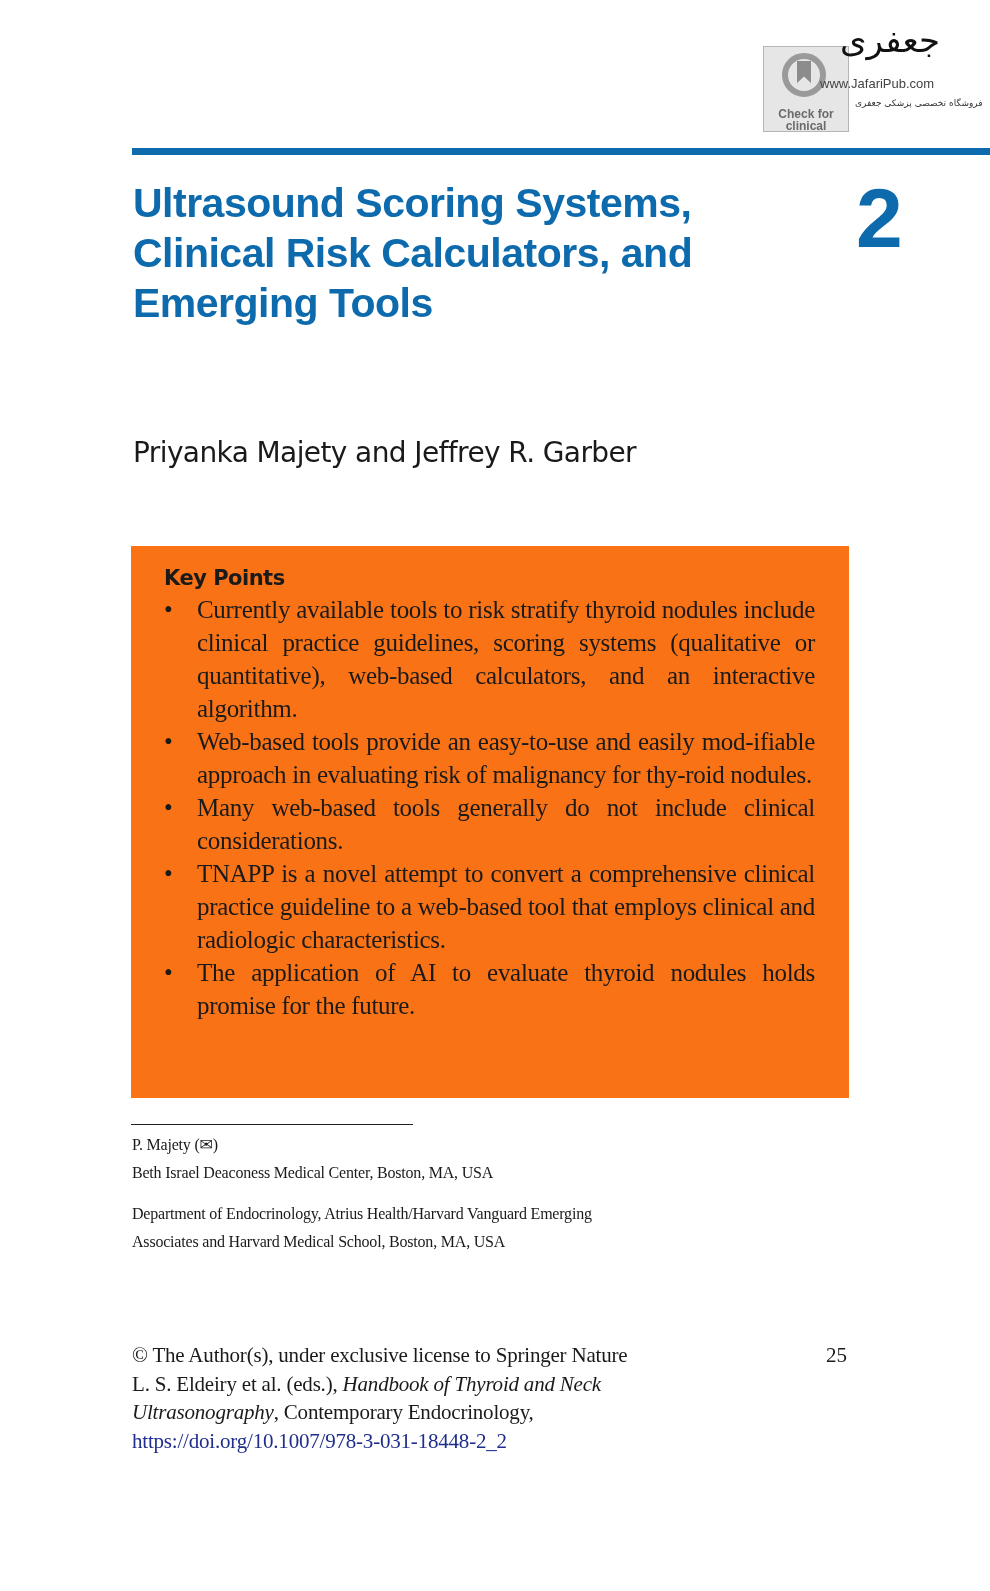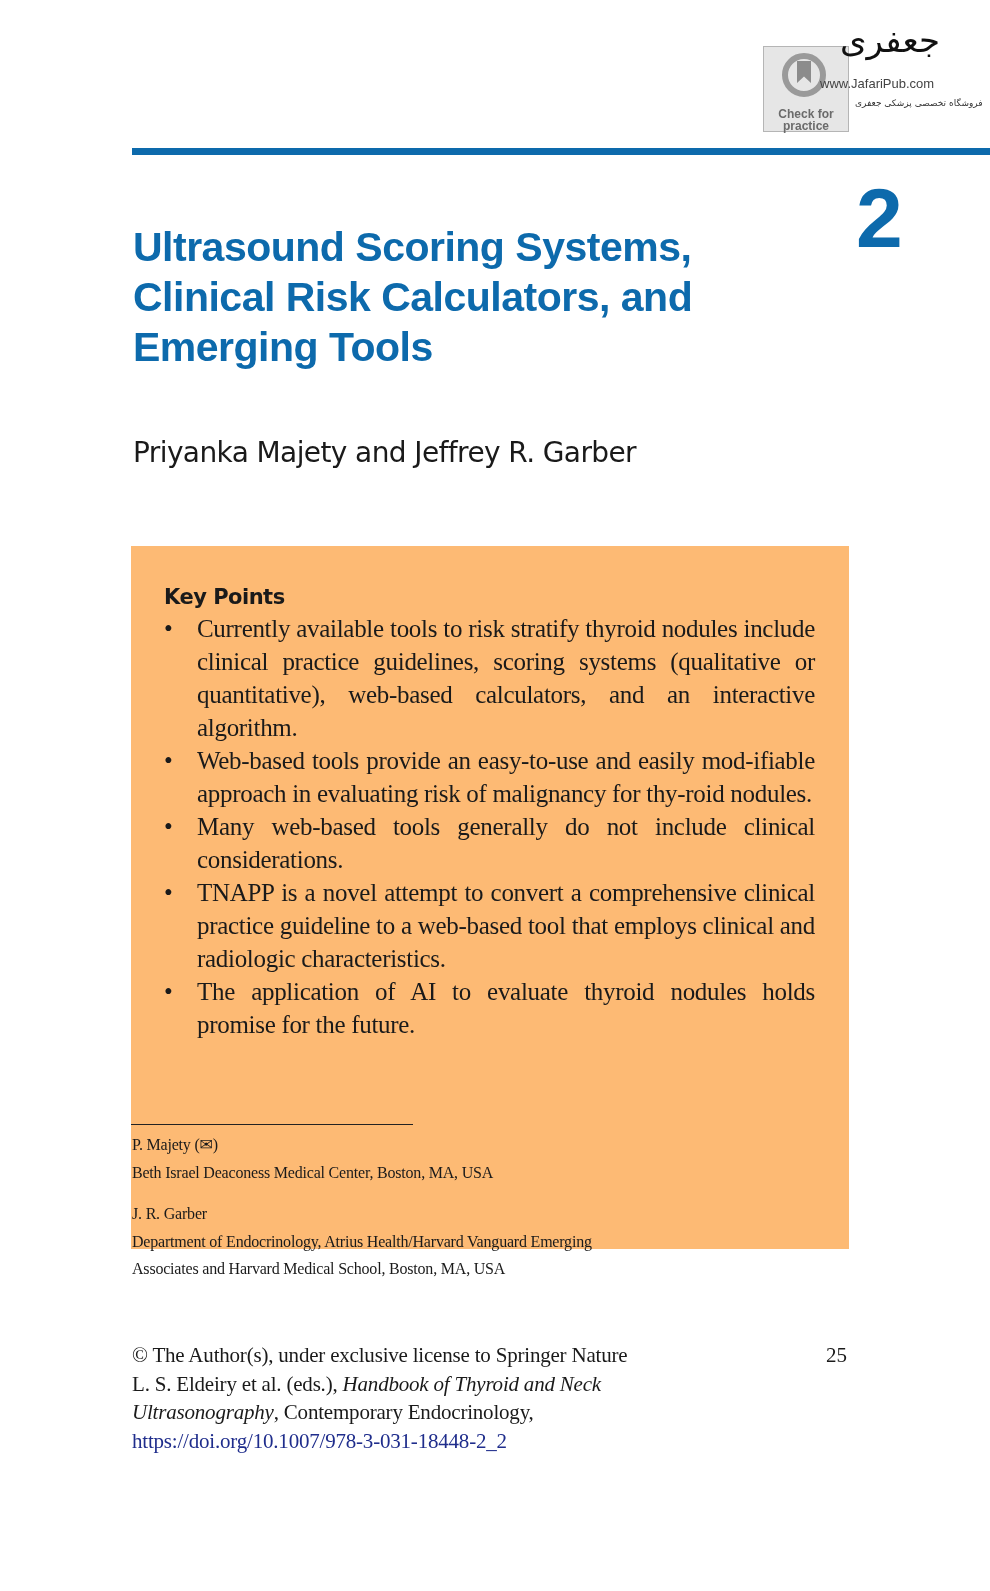--- a/index.html
+++ b/index.html
@@ -17,27 +17,27 @@
   .wm { position:absolute; left:820px; top:20px; width:170px; height:100px; }
   .wm .logo { position:absolute; left:20px; top:0; font-size:34px; color:#111;
            font-family:Liberation Serif, serif; }
   .wm .url { position:absolute; left:0; top:56px; font-family:"Liberation Sans", sans-serif;
            font-size:13px; color:#444; }
   .wm .fa { position:absolute; left:35px; top:78px; font-family:"DejaVu Sans", sans-serif;
            font-size:9px; color:#333; direction:rtl;text-align:center; }
   .rule { position:absolute; left:132px; top:148px; width:858px; height:7px; background:#0d6aac; }
   .title { position:absolute; left:133px; top:178px; width:560px;
            font-family:"Liberation Sans", sans-serif; font-weight:bold; font-size:41px;
-           line-height:50px; color:#0d6aac; letter-spacing:-0.5px;margin-top:44px; }
+           line-height:50px; color:#0d6aac; letter-spacing:-0.5px; }
   .chapnum { position:absolute; left:856px; top:168px; font-family:"Liberation Sans", sans-serif;
            font-weight:bold; font-size:84px; line-height:100px; color:#0d6aac; }
   .authors { position:absolute; left:133px; top:436px; font-family:"DejaVu Sans", sans-serif;
            font-size:28px; color:#1a1a1a; letter-spacing:-0.6px; }
-  .kp { position:absolute; left:131px; top:546px; width:718px; height:703px; background:#fdba74;
-        box-sizing:border-box; padding:36px 34px 0 33px; }
+  .kp { position:absolute; left:131px; top:546px; width:718px; height:552px; background:#f97316;
+        box-sizing:border-box; padding:17px 34px 0 33px; }
   .kp h3 { margin:0; font-family:"DejaVu Sans", sans-serif; font-weight:bold; font-size:21px;
         line-height:30px; color:#1a1a1a; letter-spacing:-0.5px; }
   .kp ul { list-style:none; margin:0; padding:0; }
   .kp li { position:relative; padding-left:33px; font-size:25px; line-height:33px;
         text-align:justify; letter-spacing:-0.3px; }
   .kp li .bullet { position:absolute; left:0; top:0; }
   .fnrule { position:absolute; left:131px; top:1124px; width:282px; height:1px; background:#222; }
   .aff { position:absolute; left:132px; font-size:16px; line-height:27.5px; color:#1a1a1a; letter-spacing:-0.2px; }
   .link { color:#1f2d8c; }
   .copy { position:absolute; left:132px; top:1341px; width:560px; font-size:21px; line-height:28.5px; letter-spacing:-0.2px; }
@@ -45,21 +45,21 @@
   .copy i { font-style:italic; }
 </style>
 </head>
 <body>
 
 <div class="badge">
   <div class="ring"></div>
   <div class="mark"></div>
   <div class="txt">
     <div>Check for</div>
-    <div>practice</div>
+    <div>clinical</div>
   </div>
 </div>
 
 <div class="wm">
   <div class="logo">جعفری</div>
   <div class="url">www.JafariPub.com</div>
   <div class="fa">فروشگاه تخصصی پزشکی جعفری</div>
 </div>
 
 <div class="rule"></div>
@@ -81,21 +81,20 @@
 </div>
 
 <div class="fnrule"></div>
 
 <div class="aff" style="top:1131px;">
   <div><span>P. Majety</span> <span>(✉)</span></div>
   <div>Beth Israel Deaconess Medical Center, Boston, MA, USA</div>
 </div>
 
 <div class="aff" style="top:1200px;">
-  <div>J. R. Garber</div>
   <div>Department of Endocrinology, Atrius Health/Harvard Vanguard Emerging</div>
   <div>Associates and Harvard Medical School, Boston, MA, USA</div>
 </div>
 
 <div class="copy">
   <div>© The Author(s), under exclusive license to Springer Nature</div>
   <div><span>L. S. Eldeiry et al. (eds.), </span><i>Handbook of Thyroid and Neck</i></div>
   <div><i>Ultrasonography</i><span>, Contemporary Endocrinology,</span></div>
   <div class="link">https://doi.org/10.1007/978-3-031-18448-2_2</div>
 </div>

